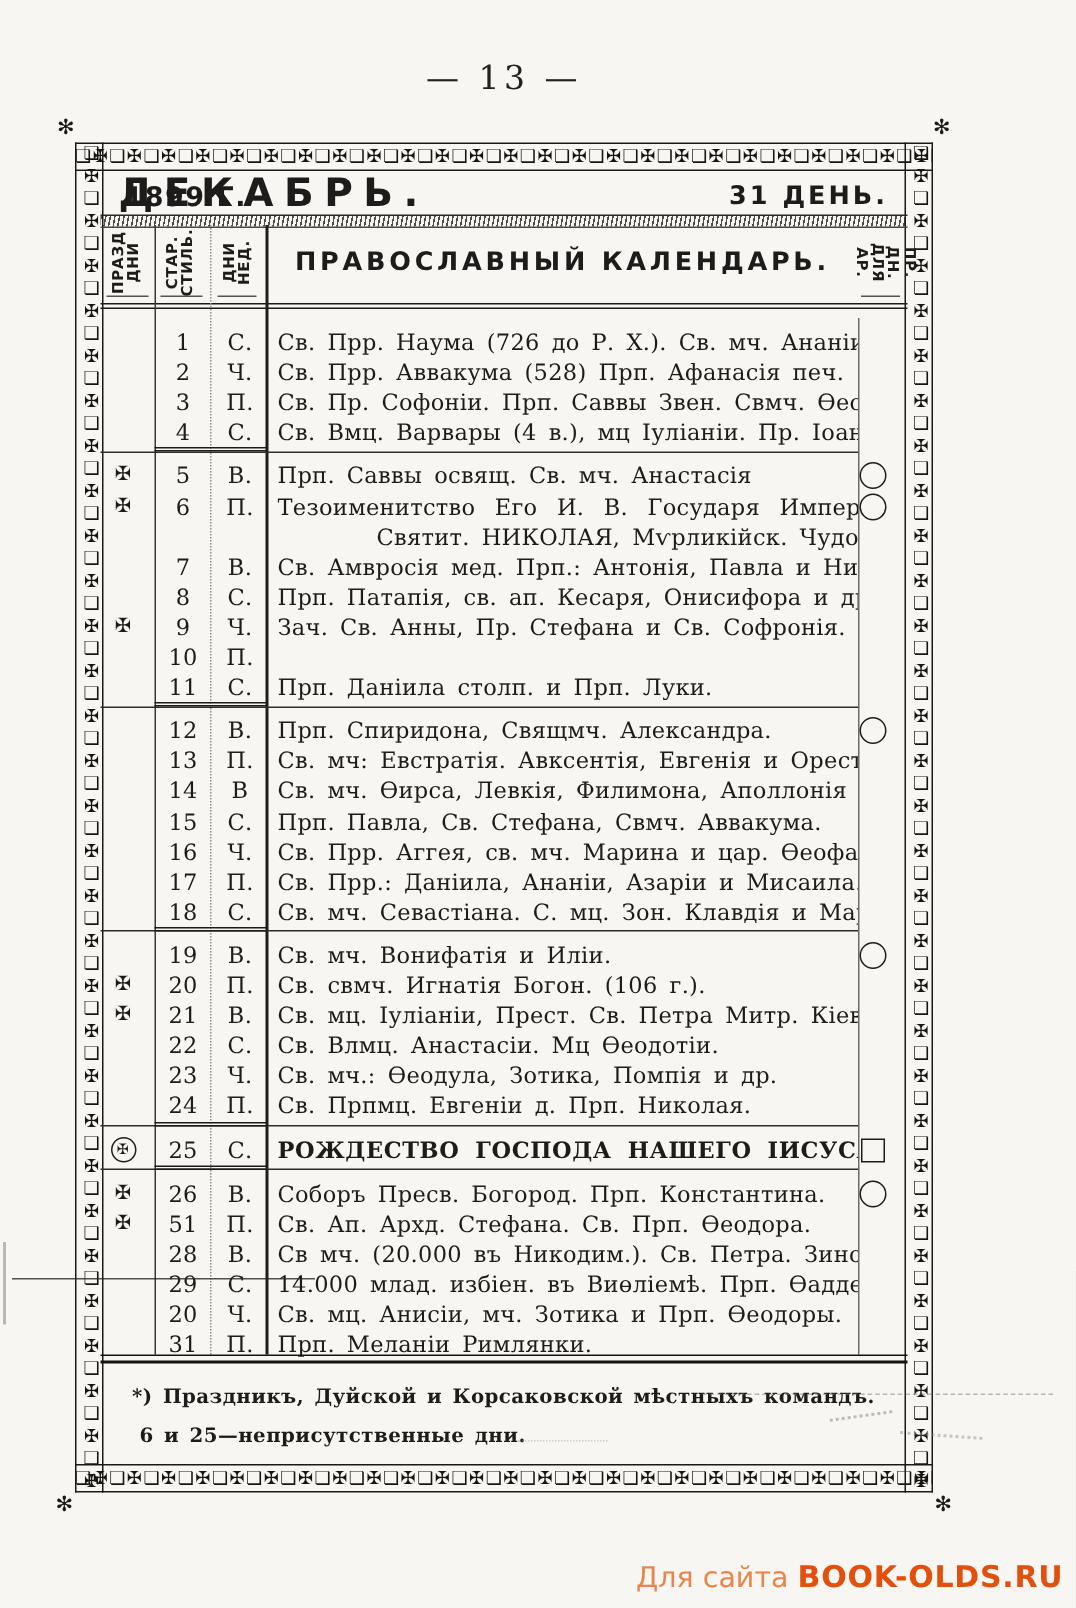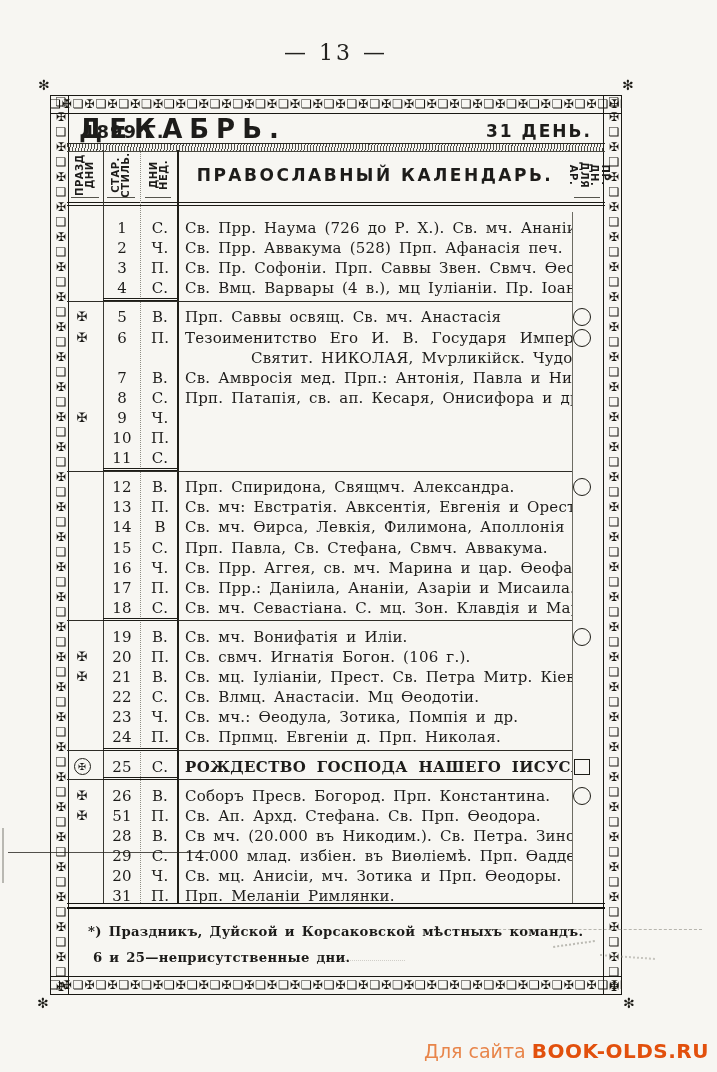--- a/index.html
+++ b/index.html
@@ -209,32 +209,38 @@
             <div class="c-day">С.</div>
             <div class="c-text">
               <div class="l1">Прп. Патапія, св. ап. Кесаря, Онисифора и др.</div>
             </div>
             <div class="c-mark"></div>
           </div>
           <div class="row" style="top: 295.9px; height: 20.1px;">
             <div class="c-cross"><div class="cg">✠</div></div>
             <div class="c-date">9</div>
             <div class="c-day">Ч.</div>
+            <div class="c-text">
+              <div class="l1">Зач. Св. Анны, Пр. Стефана и Св. Софронія.</div>
+            </div>
             <div class="c-mark"></div>
           </div>
           <div class="row" style="top: 316px; height: 20.1px;">
             <div class="c-cross"></div>
             <div class="c-date">10</div>
             <div class="c-day">П.</div>
             <div class="c-mark"></div>
           </div>
           <div class="row" style="top: 336.1px; height: 20.1px;">
             <div class="c-cross"></div>
             <div class="c-date">11</div>
             <div class="c-day">С.</div>
+            <div class="c-text">
+              <div class="l1">Прп. Даніила столп. и Прп. Луки.</div>
+            </div>
             <div class="c-mark"></div>
           </div>
           <div class="gsep" style="top: 358.7px;"></div>
           <div class="row" style="top: 365.2px; height: 20.1px;">
             <div class="c-cross"></div>
             <div class="c-date">12</div>
             <div class="c-day">В.</div>
             <div class="c-text">
               <div class="l1">Прп. Спиридона, Свящмч. Александра.</div>
             </div>

